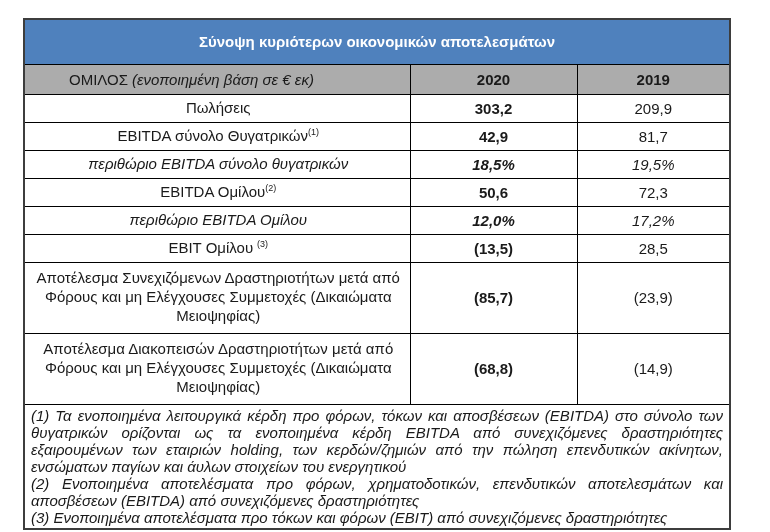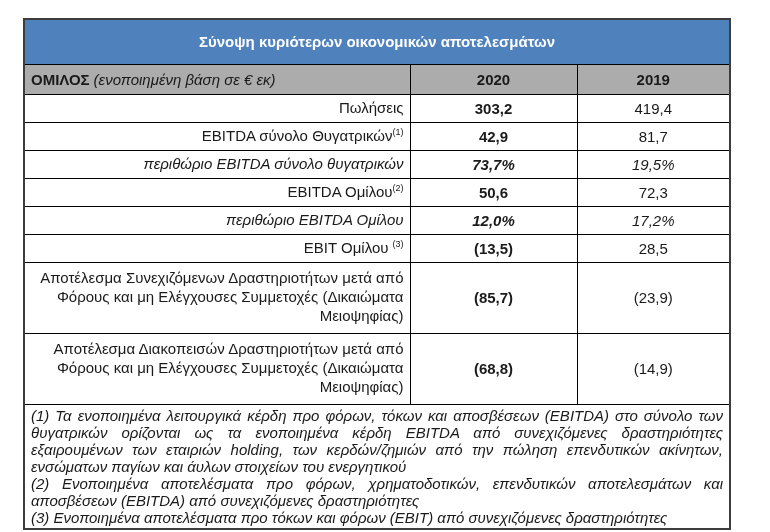--- a/index.html
+++ b/index.html
@@ -47,27 +47,27 @@
     height: 45px;
     font-size: 15px;
   }
 
   
   .head-row td {
     background: var(--header-gray);
     height: 30px;
   }
   .head-label { text-align: left; padding-left: 8px; }
-  .head-label .b { font-weight: 700; }
+  .head-label .b { font-weight: 400; margin-left: 38px; }
   .head-label .i { font-style: italic; margin-left: 4px; }
   .head-col { text-align: center; font-weight: 700; }
 
   
   .data-row td { height: 28px; background: #ffffff; }
-  .data-row .label { text-align: right; padding-left: 8px; line-height: 1.25; }
+  .data-row .label { text-align: center; padding-left: 8px; line-height: 1.25; }
   .data-row .val { text-align: center; }
   .data-row .v20 { font-weight: 700; }
   .data-row.it .label,
   .data-row.it .val { font-style: italic; }
   .data-row.tall td { height: 71px; }
   .data-row .label sup { font-size: 9px; line-height: 0; }
   .data-row .label sup.gap { margin-left: 4px; }
 
   
   .foot-cell {
@@ -100,32 +100,32 @@
         <td class="head-label">
           <span class="b">ΟΜΙΛΟΣ</span><span class="i">(ενοποιημένη βάση σε € εκ)</span>
         </td>
         <td class="head-col">2020</td>
         <td class="head-col">2019</td>
       </tr>
 
       <tr class="data-row">
         <td class="label"><span>Πωλήσεις</span></td>
         <td class="val v20">303,2</td>
-        <td class="val">419,4</td>
+        <td class="val">209,9</td>
       </tr>
 
       <tr class="data-row">
         <td class="label"><span>EBITDA σύνολο Θυγατρικών</span><sup>(1)</sup></td>
         <td class="val v20">42,9</td>
         <td class="val">81,7</td>
       </tr>
 
       <tr class="data-row it">
         <td class="label"><span>περιθώριο EBITDA σύνολο θυγατρικών</span></td>
-        <td class="val v20">73,7%</td>
+        <td class="val v20">18,5%</td>
         <td class="val">19,5%</td>
       </tr>
 
       <tr class="data-row">
         <td class="label"><span>EBITDA Ομίλου</span><sup>(2)</sup></td>
         <td class="val v20">50,6</td>
         <td class="val">72,3</td>
       </tr>
 
       <tr class="data-row it">

